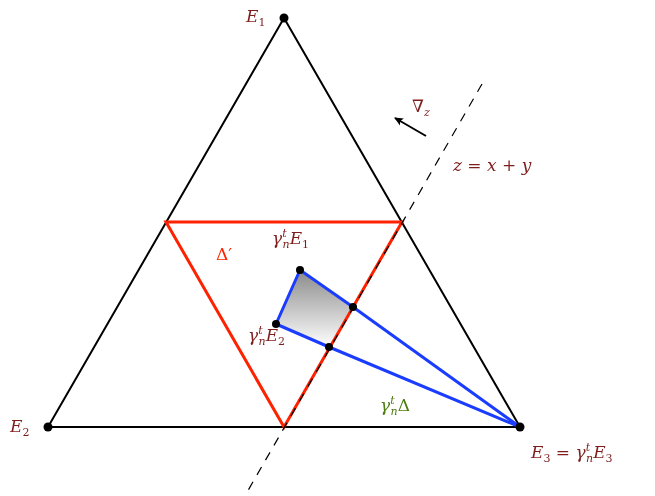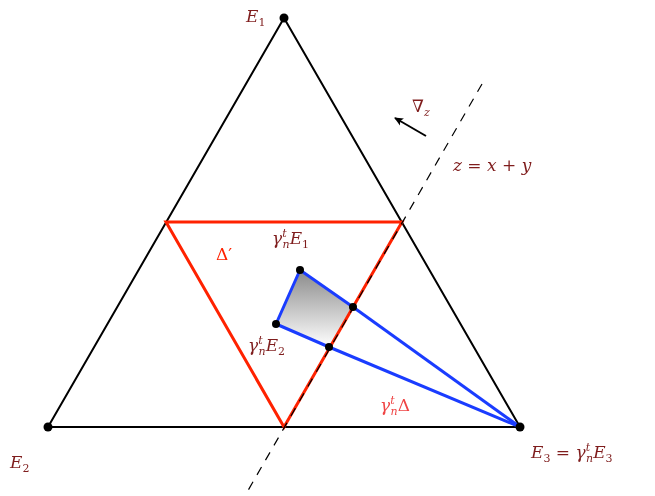--- a/index.html
+++ b/index.html
@@ -3,21 +3,21 @@
 <meta charset="utf-8">
 <style>
   html, body { margin: 0; padding: 0; background: #ffffff; }
   body { width: 655px; height: 496px; overflow: hidden; position: relative; }
   #canvas { position: absolute; left: 0; top: 0; width: 655px; height: 496px; }
   .lbl { position: absolute; font-family: "DejaVu Serif", "Liberation Serif", serif; font-style: italic; font-size: 17px; color: #7f1d1d; white-space: nowrap; line-height: 1; }
   .lbl sub, .lbl sup { font-size: 11px; font-style: normal; }
   .lbl sup.it, .lbl sub.it { font-style: italic; }
   .up { font-style: normal; }
   .red { color: #ff2200; }
-  .blue { color: #ef4444; }
+  .blue { color: #4d7c0f; }
 </style>
 </head>
 <body>
 
 <svg id="canvas" viewBox="0 0 655 496" xmlns="http://www.w3.org/2000/svg">
   <defs>
     <linearGradient id="shade" x1="0" y1="0" x2="0" y2="1">
       <stop offset="0" stop-color="#8a8a8a"></stop>
       <stop offset="1" stop-color="#ffffff"></stop>
     </linearGradient>
@@ -46,39 +46,39 @@
   <circle cx="300" cy="270" r="4" fill="#000"></circle>
   <circle cx="276" cy="324" r="4" fill="#000"></circle>
   <circle cx="353" cy="307" r="4" fill="#000"></circle>
   <circle cx="329" cy="347" r="4" fill="#000"></circle>
 </svg>
 
 <div class="lbl" style="left:246px; top:8px;">
   <span>E</span><sub>1</sub>
 </div>
 
-<div class="lbl" style="left:10px; top:418px;margin-top:36px;">
+<div class="lbl" style="left:10px; top:418px;">
   <span>E</span><sub>2</sub>
 </div>
 
 <div class="lbl" style="left:531px; top:442px;">
   <span>E</span><sub>3</sub><span class="up"> = </span><span>γ</span><sup class="it">t</sup><sub class="it" style="margin-left:-4px;">n</sub><span>E</span><sub>3</sub>
 </div>
 
 <div class="lbl" style="left:412px; top:98px;">
   <span class="up">∇</span><sub class="it">z</sub>
 </div>
 
 <div class="lbl" style="left:453px; top:157px;text-align:center;">z = x + y</div>
 
 <div class="lbl red" style="left:216px; top:246px; font-style:normal;">Δ′</div>
 
 <div class="lbl" style="left:272px; top:228px;">
   <span>γ</span><sup class="it">t</sup><sub class="it" style="margin-left:-4px;">n</sub><span>E</span><sub>1</sub>
 </div>
 
-<div class="lbl" style="left:248px; top:335px;">
+<div class="lbl" style="left:248px; top:325px;">
   <span>γ</span><sup class="it">t</sup><sub class="it" style="margin-left:-4px;">n</sub><span>E</span><sub>2</sub>
 </div>
 
 <div class="lbl blue" style="left:380px; top:395px;">
   <span>γ</span><sup class="it">t</sup><sub class="it" style="margin-left:-4px;">n</sub><span class="up">Δ</span>
 </div>
 
 </body></html>

